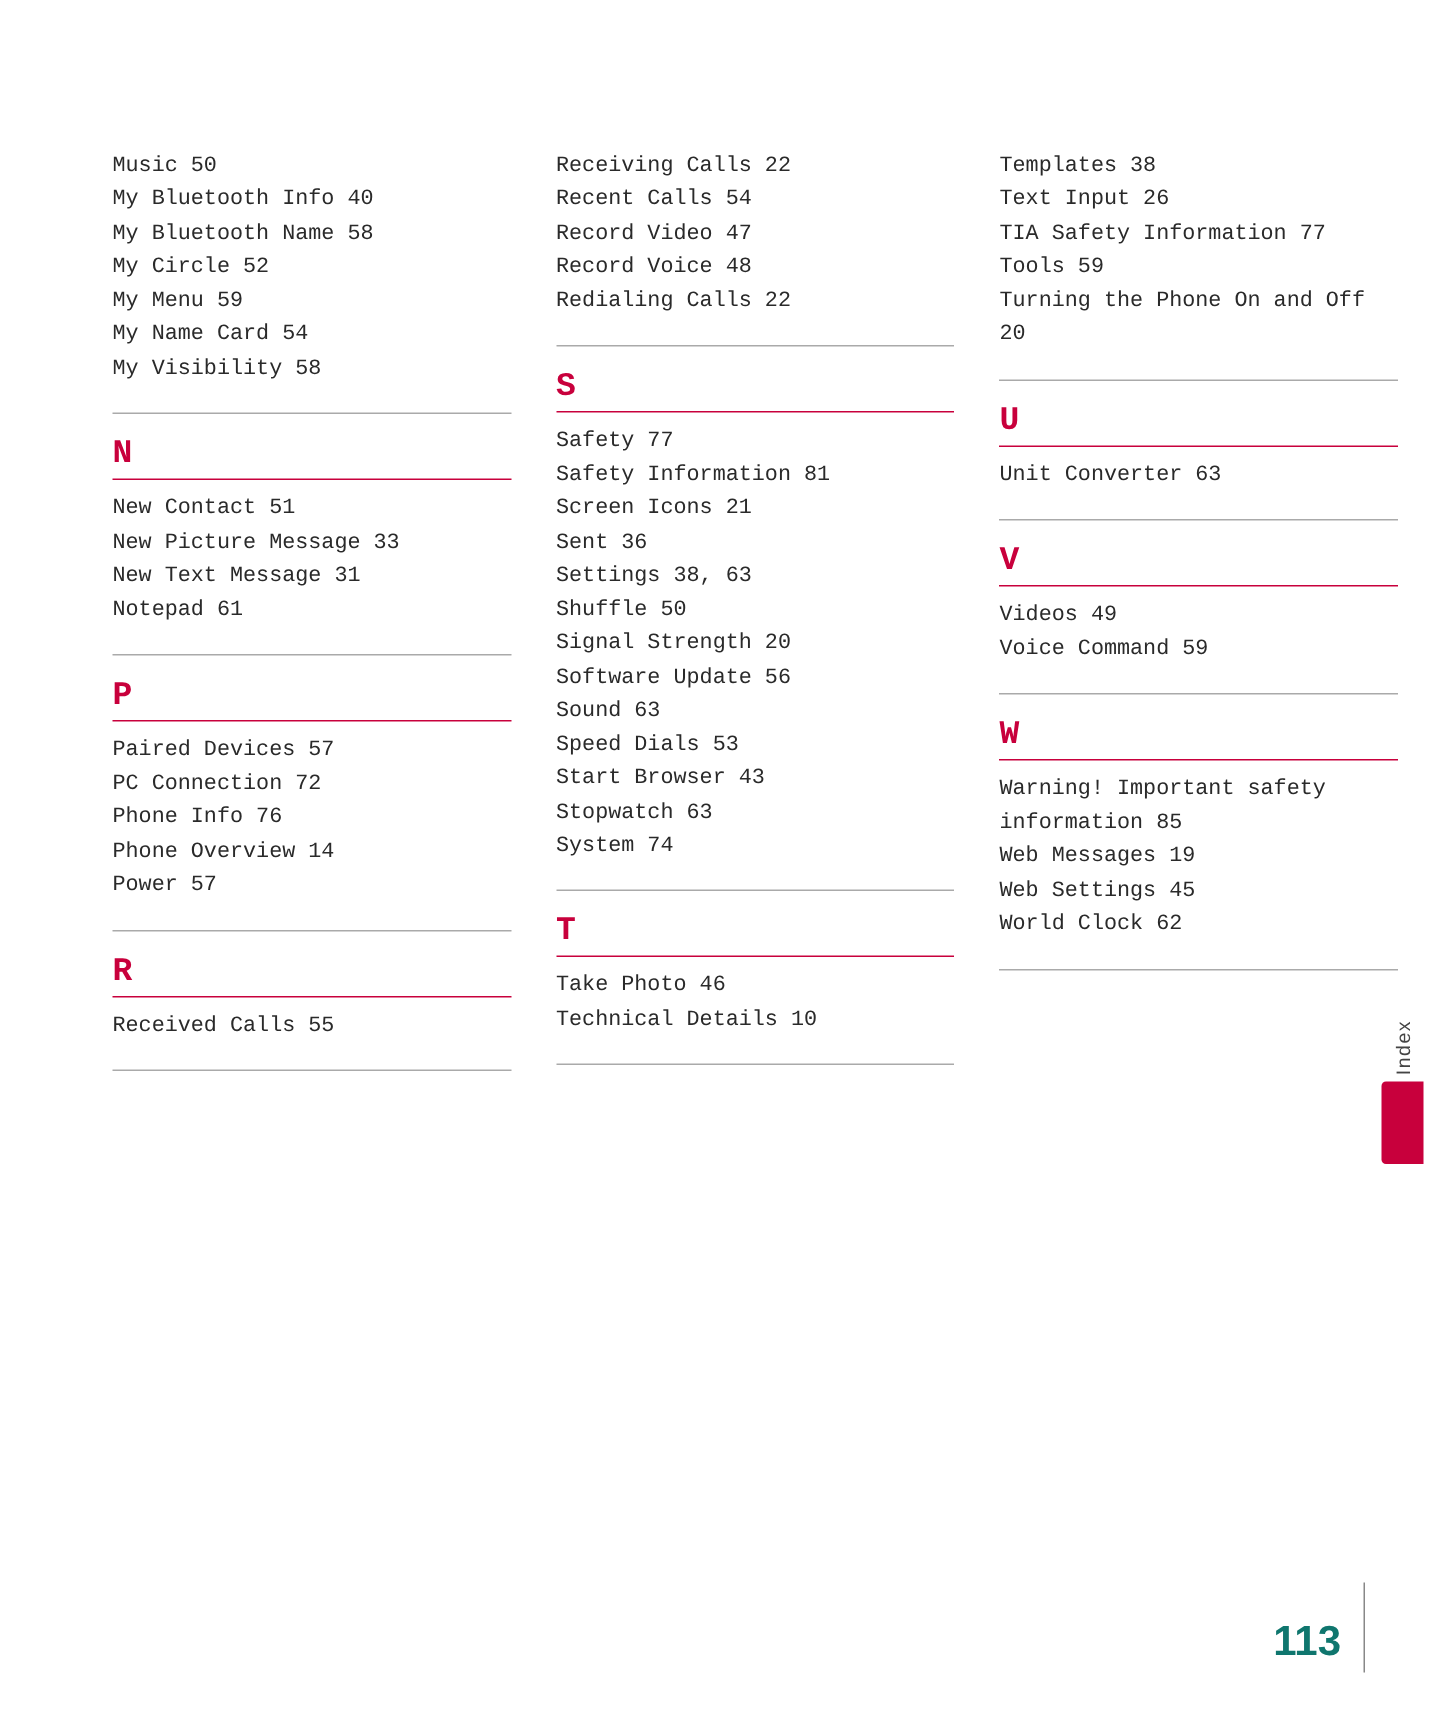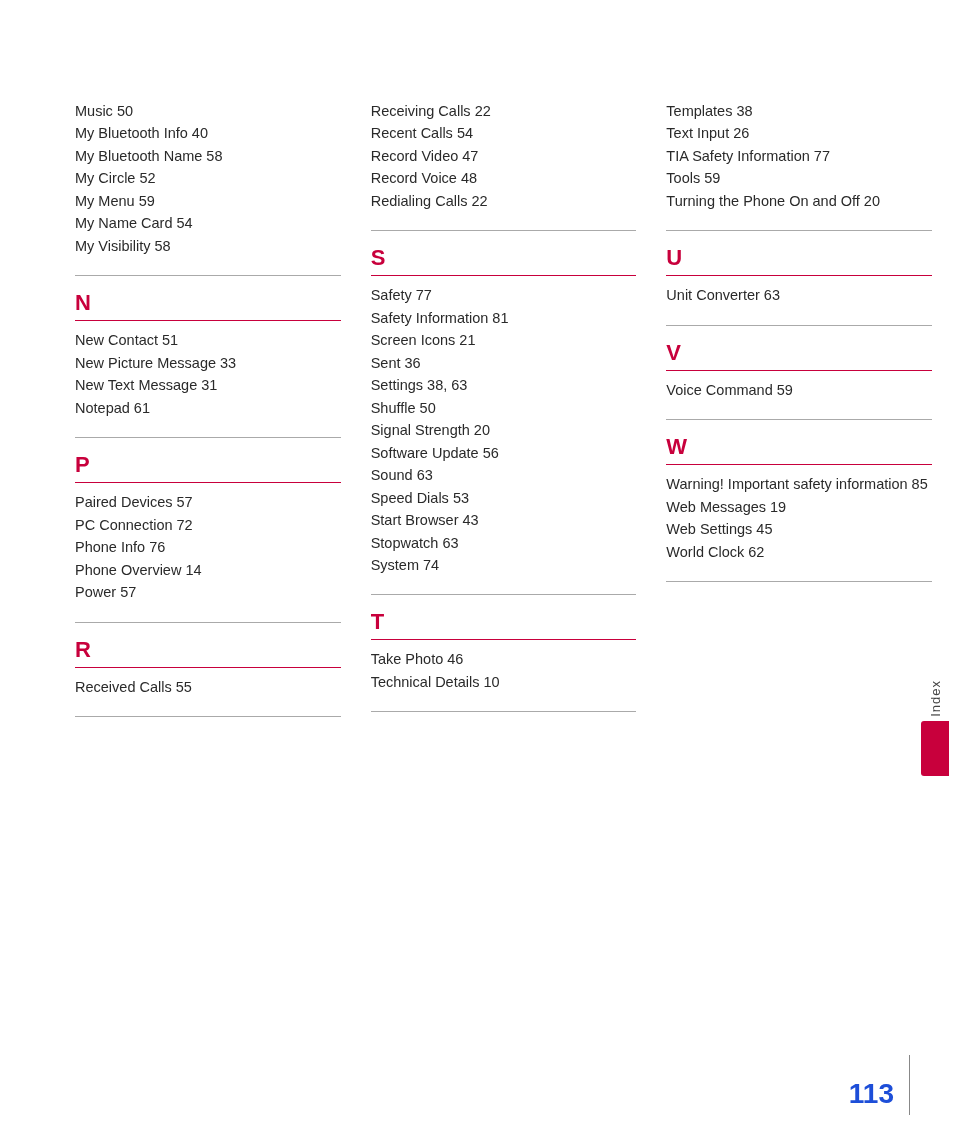--- a/index.html
+++ b/index.html
@@ -13,20 +13,21 @@
       position: relative;
       overflow: hidden;
     }
 
     .page-container {
       display: flex;
       flex-direction: row;
       padding: 100px 22px 60px 75px;
       gap: 0;
       height: 100%;
+      font-family: Liberation Mono, monospace;
     }
 
     .column {
       flex: 1;
       padding-right: 30px;
     }
 
     .column:last-child {
       padding-right: 0;
     }
@@ -92,21 +93,21 @@
       border-radius: 3px 0 0 3px;
     }
 
     
     .page-number {
       position: absolute;
       bottom: 35px;
       right: 60px;
       font-size: 28px;
       font-weight: bold;
-      color: #1d4ed8;
+      color: #0f766e;
     }
 
     .right-border-line {
       position: absolute;
       right: 44px;
       bottom: 30px;
       width: 1px;
       height: 60px;
       background: #888;
     }
@@ -198,20 +199,21 @@
       <hr class="plain-divider">
       <div class="section">
         <div class="section-letter">U</div>
         <hr class="section-divider">
         <p class="entry">Unit Converter 63</p>
       </div>
       <hr class="plain-divider">
       <div class="section">
         <div class="section-letter">V</div>
         <hr class="section-divider">
+        <p class="entry">Videos 49</p>
         <p class="entry">Voice Command 59</p>
       </div>
       <hr class="plain-divider">
       <div class="section">
         <div class="section-letter">W</div>
         <hr class="section-divider">
         <p class="entry">Warning! Important safety information 85</p>
         <p class="entry">Web Messages 19</p>
         <p class="entry">Web Settings 45</p>
         <p class="entry">World Clock 62</p>

